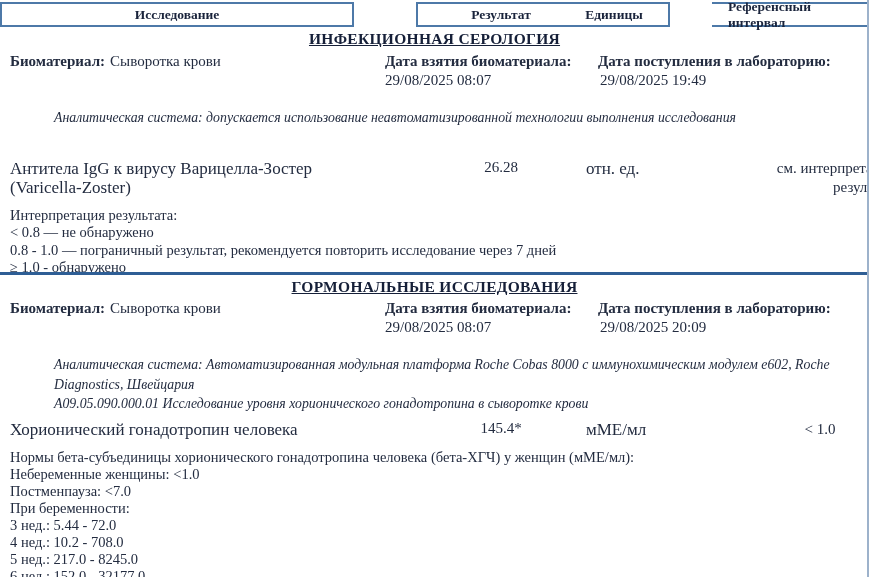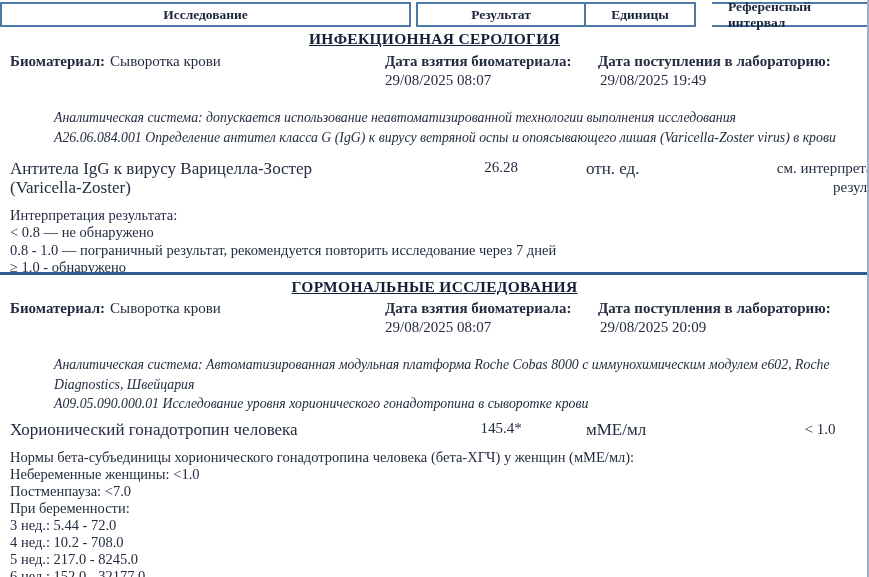--- a/index.html
+++ b/index.html
@@ -14,23 +14,23 @@
     font-family:"Liberation Serif", serif;color:var(--ink);overflow:hidden;
   }
   .abs{position:absolute;white-space:nowrap;font-size:15px;}
   .lbl{font-weight:bold;}
   .hdr-cell{
     position:absolute;top:2px;height:25px;box-sizing:border-box;
     border:2px solid var(--border);
     display:flex;align-items:center;justify-content:center;
     font-weight:bold;font-size:13.5px;color:#19233b;background:#fff;
   }
-  .hc1{left:0;width:411px;}
+  .hc1{left:0;width:354px;}
   .hc2{left:416px;width:170px;}
-  .hc3{left:586px;width:110px;border-left:none;}
+  .hc3{left:560px;width:110px;border-left:none;}
   .hc4{left:712px;width:157px;border-left:none;padding-left:16px;}
   .sec-title{
     position:absolute;left:0;width:100%;text-align:center;
     font-weight:bold;font-size:15.5px;letter-spacing:.3px;
     text-decoration:underline;color:#151f38;
   }
   .it{font-style:italic;font-size:13.8px;margin-left:44px;}
   .wrap{white-space:normal;}
   .test-name{position:absolute;left:10px;width:350px;white-space:normal;font-size:17px;line-height:19px;}
   .test-result{position:absolute;left:416px;width:170px;text-align:center;font-size:15px;}
@@ -56,21 +56,20 @@
 
   <div class="abs" style="top:53px;left:10px">
     <span class="lbl sp">Биоматериал:</span><span>Сыворотка крови</span>
   </div>
   <div class="abs lbl" style="top:53px;left:385px">Дата взятия биоматериала:</div>
   <div class="abs lbl" style="top:53px;left:598px">Дата поступления в лабораторию:</div>
   <div class="abs" style="top:72px;left:385px">29/08/2025 08:07</div>
   <div class="abs" style="top:72px;left:600px">29/08/2025 19:49</div>
 
   <div class="abs it" style="top:110px;left:10px">Аналитическая система: допускается использование неавтоматизированной технологии выполнения исследования</div>
-  <div class="abs it" style="top:130px;left:10px">А26.06.084.001 Определение антител класса G (IgG) к вирусу ветряной оспы и опоясывающего лишая (Varicella-Zoster virus) в крови</div>
 
   <div class="test-name" style="top:159px">Антитела IgG к вирусу Варицелла-Зостер (Varicella-Zoster)</div>
   <div class="test-result" style="top:159px">26.28</div>
   <div class="test-units" style="top:159px">отн. ед.</div>
   <div class="test-ref" style="top:159px">см. интерпретацию результата</div>
 
   <div class="abs lines" style="top:207px;left:10px">
     <div>Интерпретация результата:</div>
     <div>&lt; 0.8 — не обнаружено</div>
     <div>0.8 - 1.0 — пограничный результат, рекомендуется повторить исследование через 7 дней</div>

